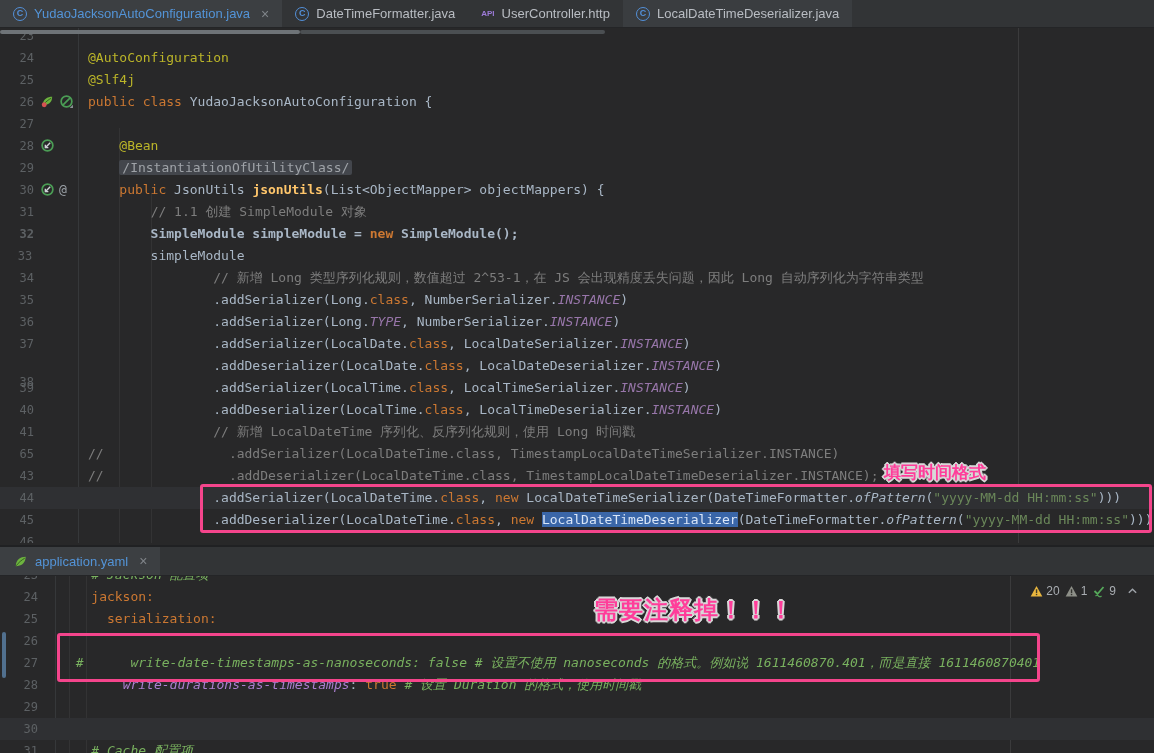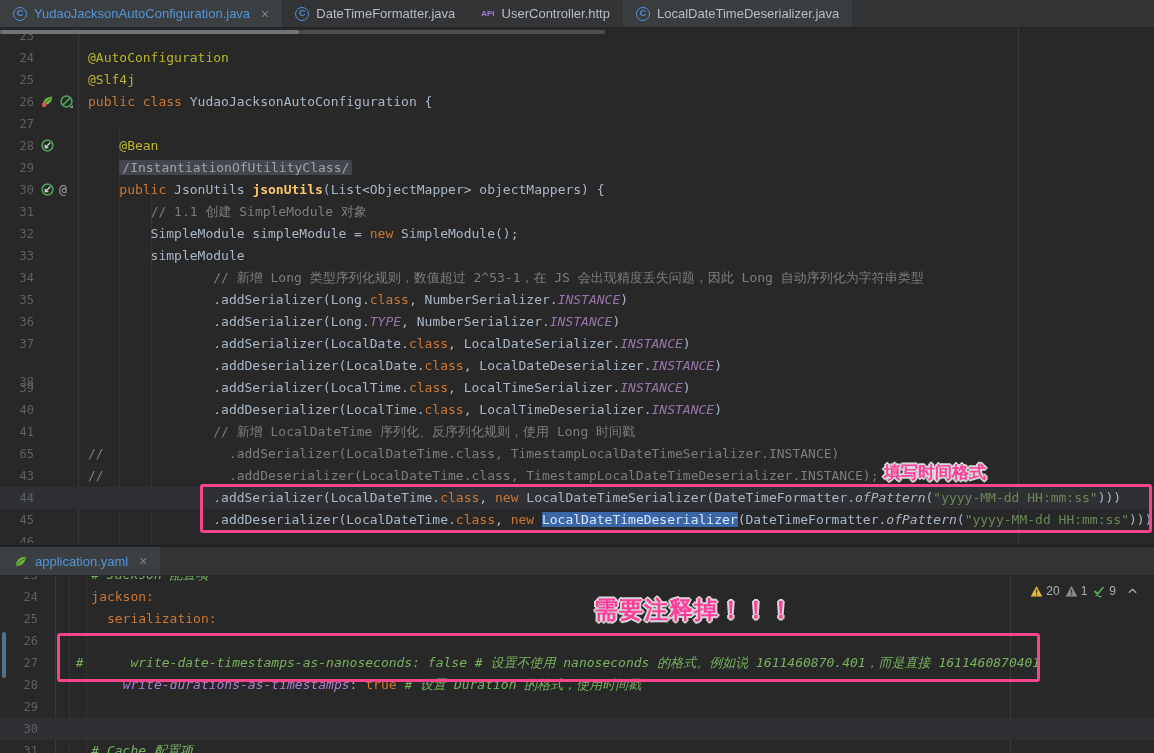--- a/index.html
+++ b/index.html
@@ -194,26 +194,26 @@
             <span class="icn">
               <span style="color:#9aa0a6;font-size:13px;font-family:'DejaVu Sans Mono',monospace;">@</span>
             </span>
           </span>
           <span class="code" style="left: 88px;"><span class="tok-d">    </span><span class="tok-k">public</span><span class="tok-d"> JsonUtils </span><span class="tok-m">jsonUtils</span><span class="tok-d">(List&lt;ObjectMapper&gt; objectMappers) {</span></span>
         </div>
         <div class="row" style="top: 173px;">
           <span class="lnum" style="left: 0px; width: 34px;">31</span>
           <span class="code" style="left: 88px;"><span class="tok-d">        </span><span class="tok-c">// 1.1 创建 SimpleModule 对象</span></span>
         </div>
-        <div class="row" style="top: 195px;">
+        <div class="row" style="top: 195px; font-weight: bold;">
           <span class="lnum" style="left: 0px; width: 34px;">32</span>
           <span class="code" style="left: 88px;"><span class="tok-d">        SimpleModule simpleModule = </span><span class="tok-k">new</span><span class="tok-d"> SimpleModule();</span></span>
         </div>
         <div class="row" style="top: 217px;">
-          <span class="lnum" style="left: 0px; width: 34px;">33</span>
+          <span class="lnum" style="left: 8px; width: 34px; text-align: center;">33</span>
           <span class="code" style="left: 88px;"><span class="tok-d">        simpleModule</span></span>
         </div>
         <div class="row" style="top: 239px;">
           <span class="lnum" style="left: 0px; width: 34px;">34</span>
           <span class="code" style="left: 88px;"><span class="tok-d">                </span><span class="tok-c">// 新增 Long 类型序列化规则，数值超过 2^53-1，在 JS 会出现精度丢失问题，因此 Long 自动序列化为字符串类型</span></span>
         </div>
         <div class="row" style="top: 261px;">
           <span class="lnum" style="left: 0px; width: 34px;">35</span>
           <span class="code" style="left: 88px;"><span class="tok-d">                .addSerializer(Long.</span><span class="tok-k">class</span><span class="tok-d">, NumberSerializer.</span><span class="tok-p">INSTANCE</span><span class="tok-d">)</span></span>
         </div>

